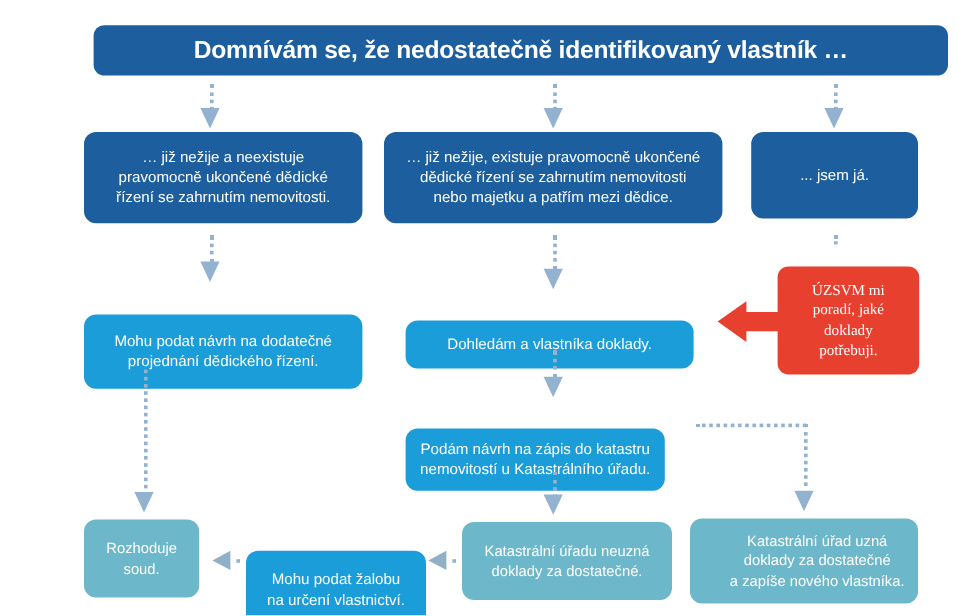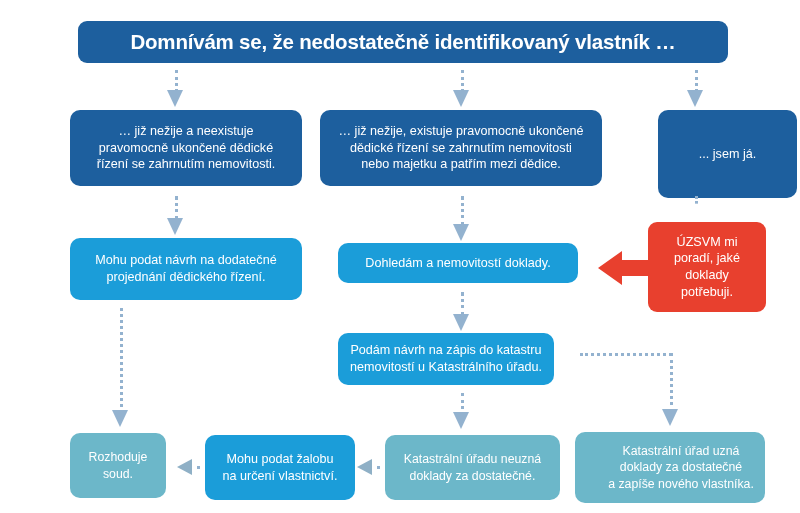--- a/index.html
+++ b/index.html
@@ -26,58 +26,59 @@
     text-align: center;
     color: #ffffff;
     border-radius: 10px;
     line-height: 1.32;
     padding: 4px 10px;
     white-space: pre-line;
   }
   .title-bar {
     left: 78px;
     top: 21px;
-    width: 650px;
+    width: 712px;
     height: 42px;
     background: #1d5f9e;
     border-radius: 9px;
     font-size: 20.5px;
     font-weight: bold;
     letter-spacing: -0.2px;
     padding: 16px 14px;
     text-align: right;
   }
   .dark {
     background: #1d5f9e;
     font-size: 12.6px;
   }
   .mid {
     background: #1b9dd9;
     font-size: 12.6px;
+    margin-top: 24px;
   }
   .teal {
     background: #6cb7c9;
     font-size: 12.3px;
   }
   .red {
     background: #e8402e;
     font-size: 12.6px;
     border-radius: 9px;
   }
 
   
   #box-no-proceeding   { left: 70px;  top: 110px; width: 232px; height: 76px; }
   #box-proceeding-heir { left: 320px; top: 110px; width: 282px; height: 76px; }
-  #box-i-am            { left: 658px; top: 110px; width: 139px; height: 88px; }
+  #box-i-am            { left: 626px; top: 110px; width: 139px; height: 72px; }
 
   #box-additional-proceeding { left: 70px;  top: 238px; width: 232px; height: 62px; }
   #box-gather-documents      { left: 338px; top: 243px; width: 240px; height: 40px; }
   #box-submit-cadastre       { left: 338px; top: 333px; width: 216px; height: 52px; }
 
-  #box-uzsvm-advice { left: 648px; top: 222px; width: 118px; height: 90px; }
+  #box-uzsvm-advice { left: 648px; top: 222px; width: 118px; height: 90px; font-family: Liberation Serif, serif; }
 
   #box-court-decides     { left: 70px;  top: 433px; width: 96px;  height: 65px; }
   #box-file-lawsuit      { left: 205px; top: 435px; width: 150px; height: 65px; }
   #box-cadastre-rejects  { left: 385px; top: 435px; width: 175px; height: 65px; }
   #box-cadastre-accepts  { left: 575px; top: 432px; width: 190px; height: 71px; padding-left: 32px; }
 
   
   .callout-tail {
     position: absolute;
     left: 598px;
@@ -150,21 +151,21 @@
   <div class="arrow-down" style="left:167px; top:218px;"></div>
 
   <div class="vline" style="left:461px; top:196px; height:30px;"></div>
   <div class="arrow-down" style="left:453px; top:224px;"></div>
 
   <div class="vline" style="left:695px; top:196px; height:8px;"></div>
 
   <div class="box mid" id="box-additional-proceeding">Mohu podat návrh na dodatečné
 projednání dědického řízení.</div>
 
-  <div class="box mid" id="box-gather-documents">Dohledám a nemovitostí doklady.</div>
+  <div class="box mid" id="box-gather-documents">Dohledám a vlastníka doklady.</div>
 
   <svg class="callout-tail" viewBox="0 0 54 38">
     <polygon points="0,19 24,2 24,11 54,11 54,27 24,27 24,36" fill="#e8402e"></polygon>
   </svg>
   <div class="box red" id="box-uzsvm-advice">ÚZSVM mi
 poradí, jaké
 doklady
 potřebuji.</div>
 
   <div class="vline" style="left:461px; top:292px; height:24px;"></div>

